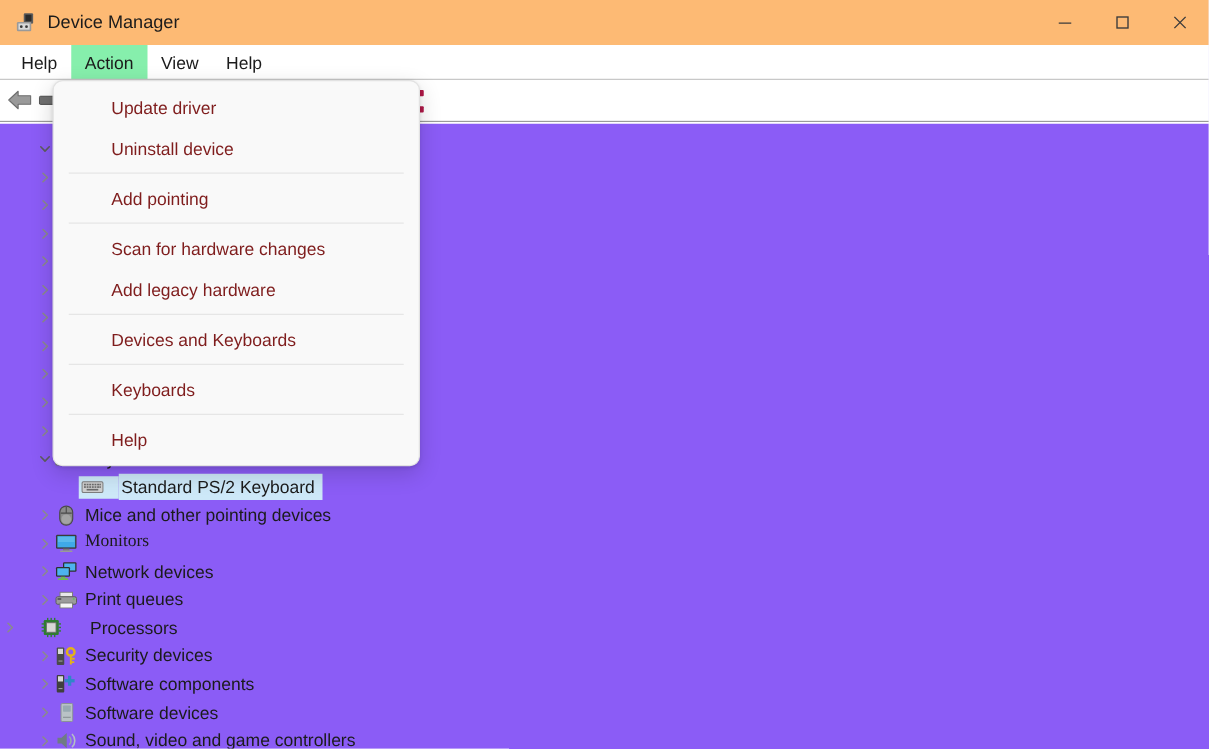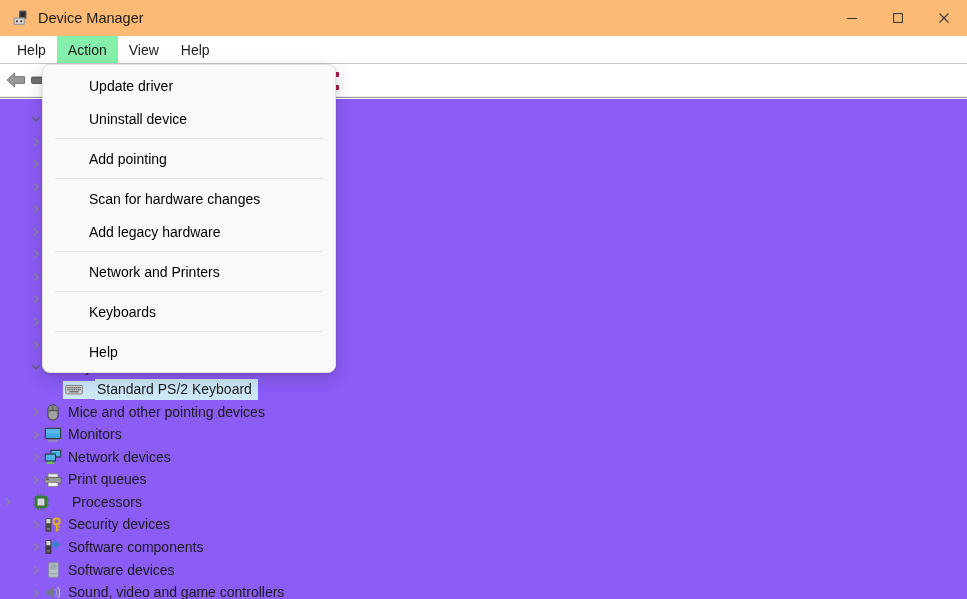--- a/index.html
+++ b/index.html
@@ -181,21 +181,21 @@
     box-sizing: border-box;
     overflow: hidden;
     z-index: 50;
   }
   .dd-item {
     height: 33px;
     display: flex;
     align-items: center;
     padding-left: 46px;
     font-size: 14px;
-    color: #000000;
+    color: #7f1d1d;
     white-space: nowrap;
     cursor: default;
   }
   .dd-sep {
     height: 1px;
     background: #e6e6e6;
     margin: 3px 12px 3px 12px;
   }
 </style>
 </head>
@@ -417,21 +417,21 @@
         <span class="ticon">
           <svg width="12" height="17" viewBox="0 0 12 17">
             <rect x="0.8" y="0.8" width="10.4" height="15.4" rx="5.2" fill="#8b8b8b" stroke="#4a4a4a" stroke-width="1"></rect>
             <path d="M1.6 6.5 h8.8" stroke="#4a4a4a" stroke-width="0.9"></path>
             <line x1="6" y1="1.6" x2="6" y2="6.4" stroke="#4a4a4a" stroke-width="0.9"></line>
             <rect x="2.2" y="7.6" width="7.6" height="7.4" rx="3.4" fill="#d3d3d3" opacity="0.35"></rect>
           </svg>
         </span>
         <span class="tlabel">Mice and other pointing devices</span>
       </div>
-      <div class="trow" style="top: 324.7px; padding-left: 28px;">
+      <div class="trow" style="top: 324.7px; padding-left: 28px; font-family: Liberation Serif, serif;">
         <span class="chev">
           <svg width="10" height="10" viewBox="0 0 10 10">
             <path d="M3.4 1.6 L6.9 5 L3.4 8.4" fill="none" stroke="#8a8a8a" stroke-width="1.25" stroke-linecap="round" stroke-linejoin="round"></path>
           </svg>
         </span>
         <span class="ticon">
           <svg width="18" height="15" viewBox="0 0 18 15">
             <rect x="0.8" y="0.8" width="16.4" height="11.2" rx="1.1" fill="#3a3a3a"></rect>
             <rect x="1.9" y="1.9" width="14.2" height="9" fill="#3fa9e8"></rect>
             <rect x="2.4" y="2.4" width="13.2" height="4.2" fill="#67c0ee" opacity="0.7"></rect>
@@ -574,20 +574,20 @@
 
   <div class="dropdown">
       <div class="dd-item">Update driver</div>
       <div class="dd-item">Uninstall device</div>
       <div class="dd-sep"></div>
       <div class="dd-item">Add pointing</div>
       <div class="dd-sep"></div>
       <div class="dd-item">Scan for hardware changes</div>
       <div class="dd-item">Add legacy hardware</div>
       <div class="dd-sep"></div>
-      <div class="dd-item">Network and Printers</div>
+      <div class="dd-item">Devices and Keyboards</div>
       <div class="dd-sep"></div>
       <div class="dd-item">Keyboards</div>
       <div class="dd-sep"></div>
       <div class="dd-item">Help</div>
     </div>
 
 </div>
 
 </body></html>

